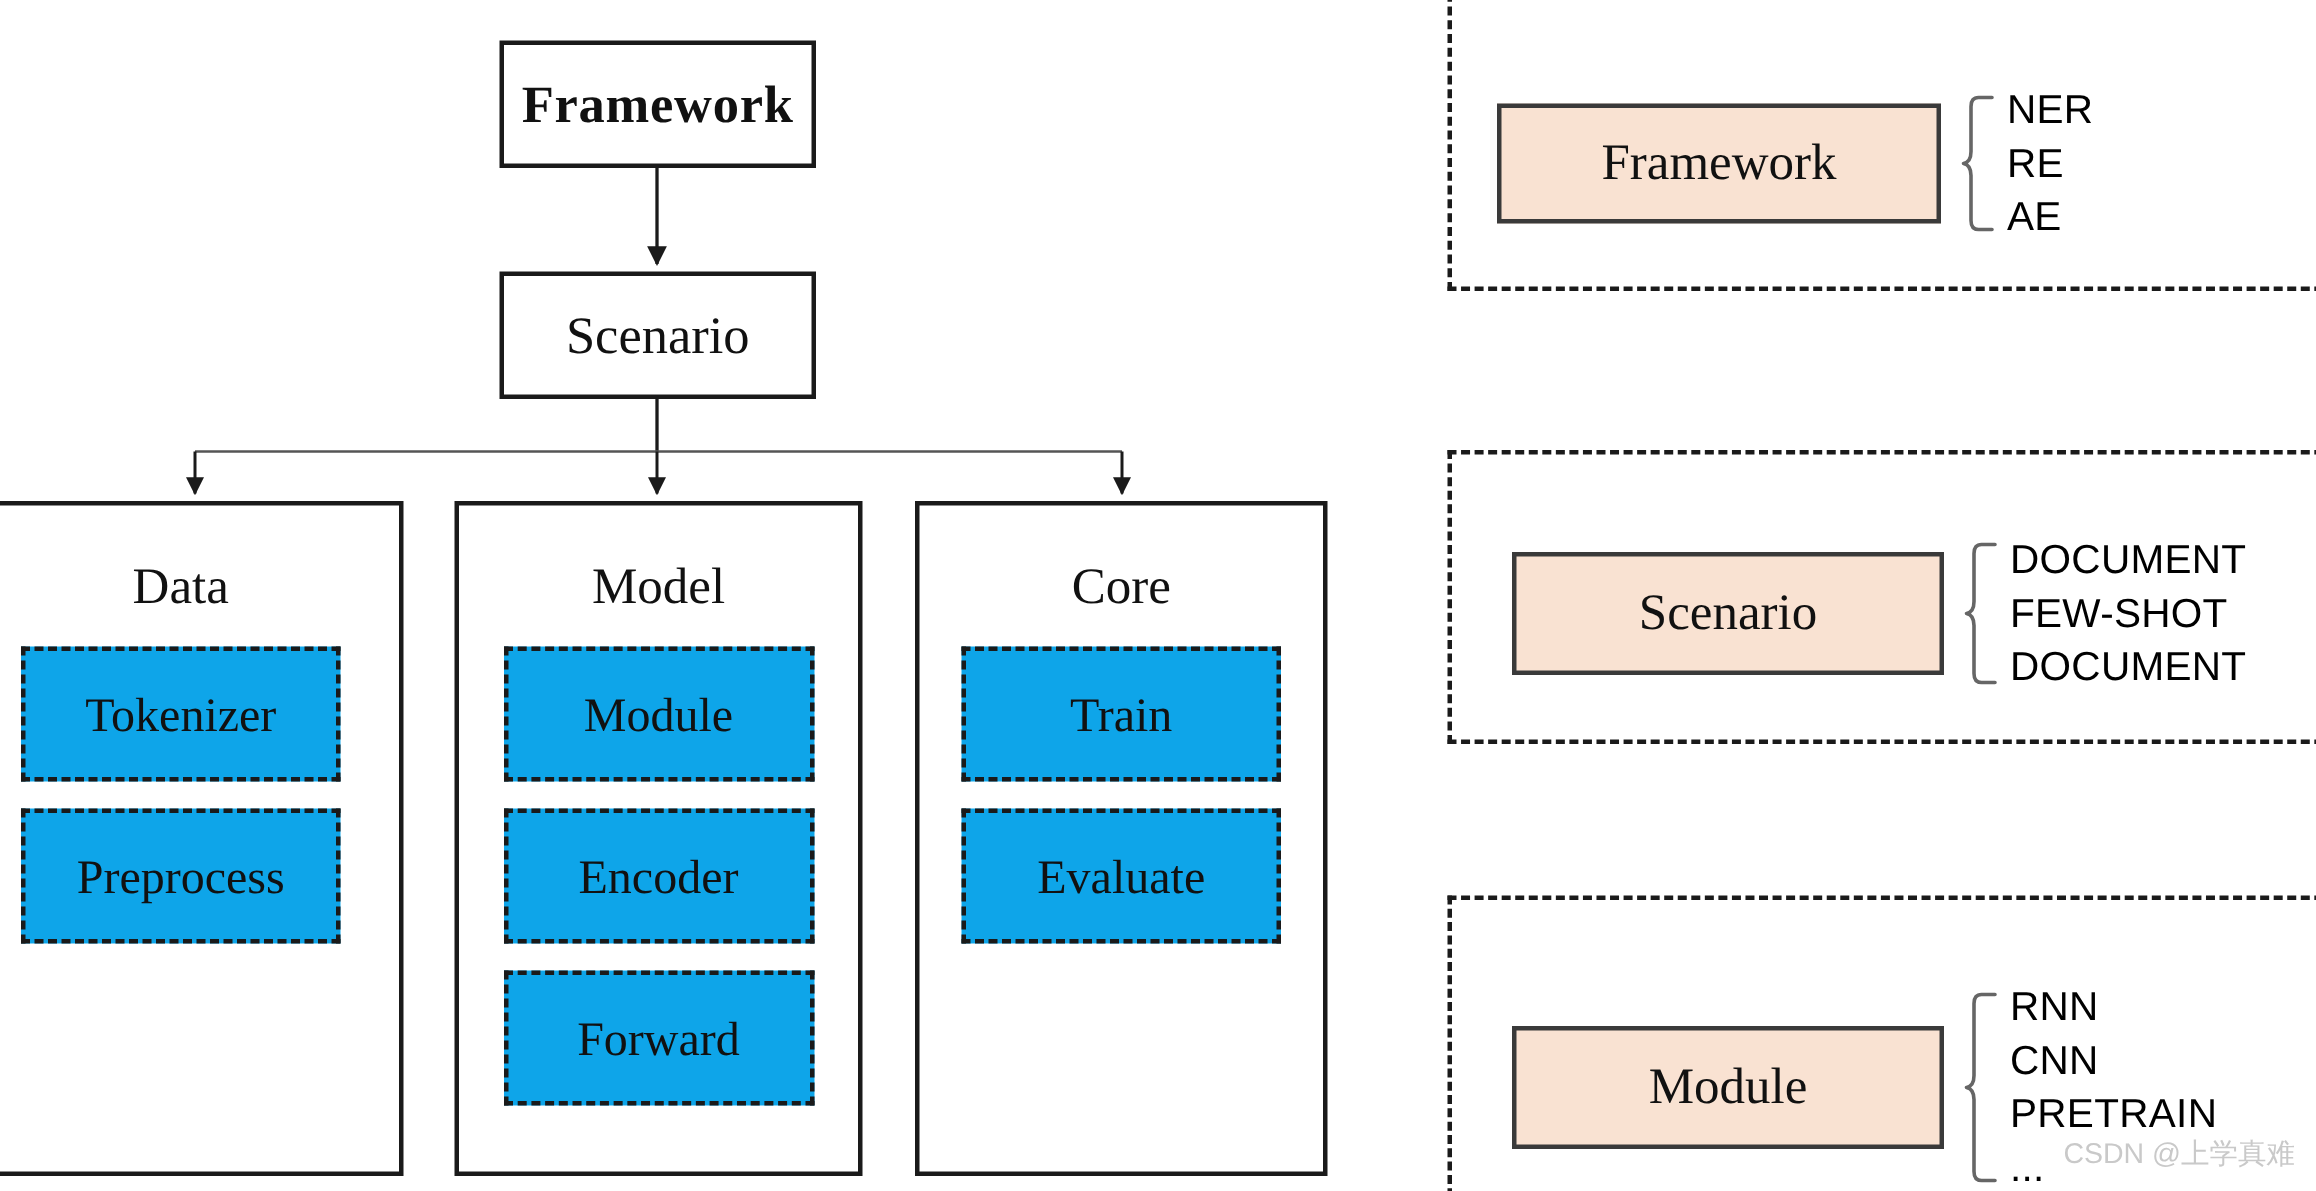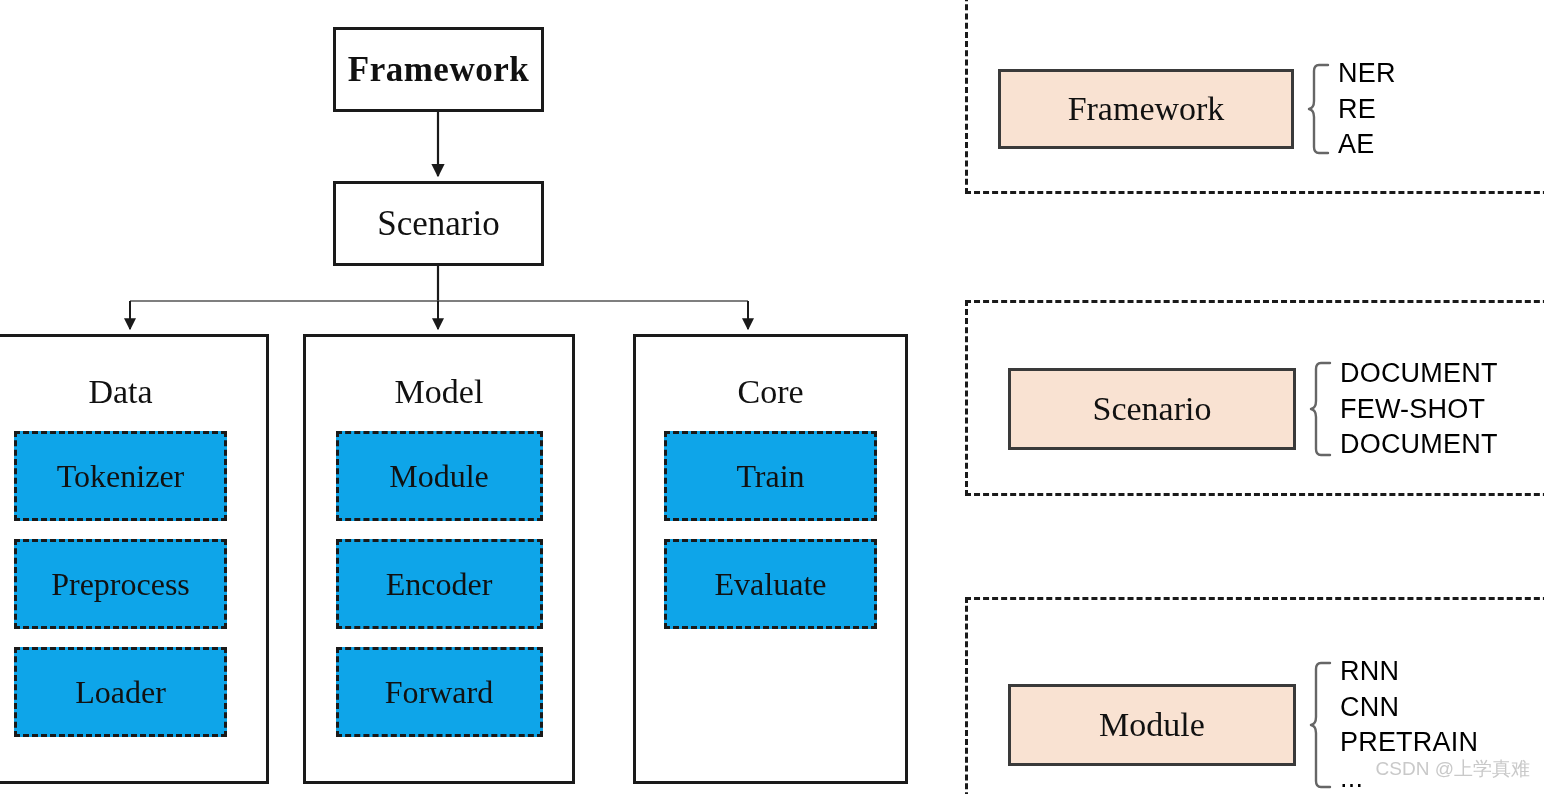--- a/index.html
+++ b/index.html
@@ -56,21 +56,21 @@
     border: 3px solid #1a1a1a;
     background: #ffffff;
     top: 334px;
     height: 450px;
     display: flex;
     flex-direction: column;
     align-items: center;
   }
   #col-data  { left: -28px; width: 297px; }
   #col-model { left: 303px; width: 272px; }
-  #col-core  { left: 610px; width: 275px; margin-left: 23px; }
+  #col-core  { left: 610px; width: 275px; }
 
   .column-title {
     font-family: "Liberation Serif", serif;
     font-size: 34px;
     color: #111111;
     margin-top: 38px;
     margin-bottom: 22px;
     line-height: 1;
   }
   .sub-box {
@@ -195,23 +195,20 @@
     <line x1="748" y1="301" x2="748" y2="329" stroke="#1a1a1a" stroke-width="2" marker-end="url(#arrow)"></line>
   </svg>
 
   <div id="col-data" class="column-box">
     <div class="column-title">Data</div>
     <div class="sub-box">
       <span>Tokenizer</span>
     </div>
     <div class="sub-box">
       <span>Preprocess</span>
-    </div>
-    <div class="sub-box">
-      <span>Loader</span>
     </div>
   </div>
 
   <div id="col-model" class="column-box">
     <div class="column-title">Model</div>
     <div class="sub-box">
       <span>Module</span>
     </div>
     <div class="sub-box">
       <span>Encoder</span>

